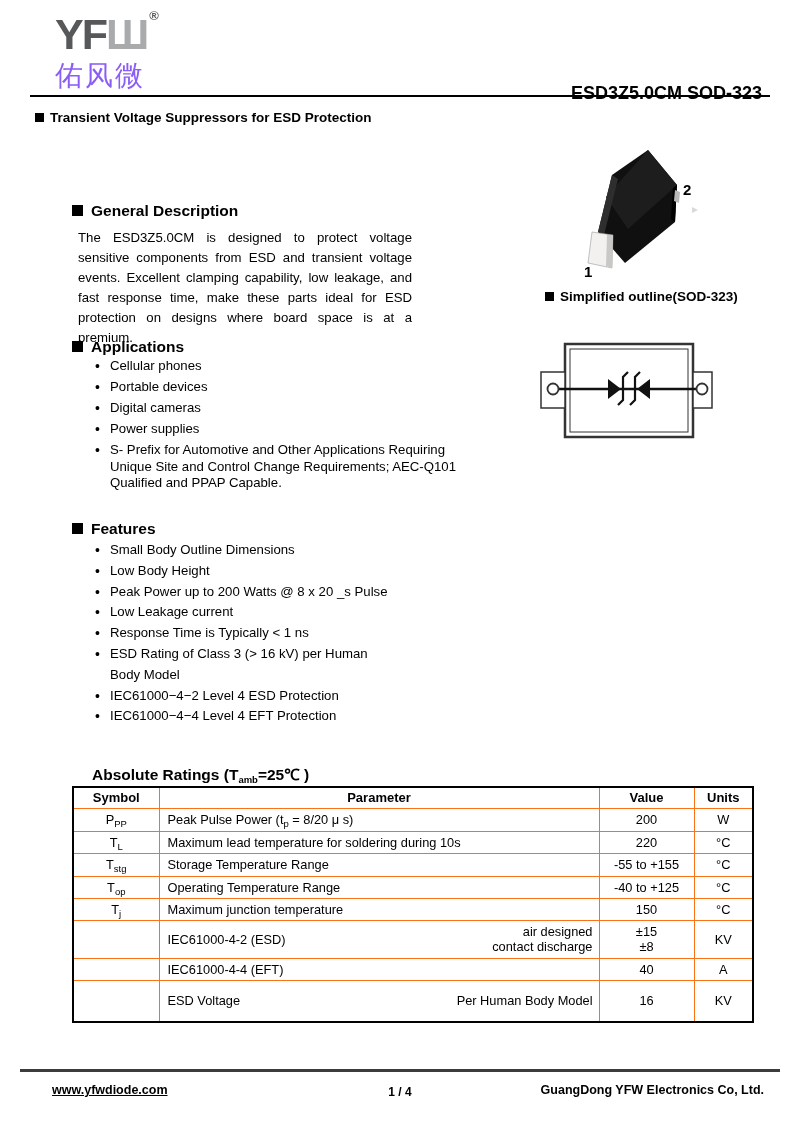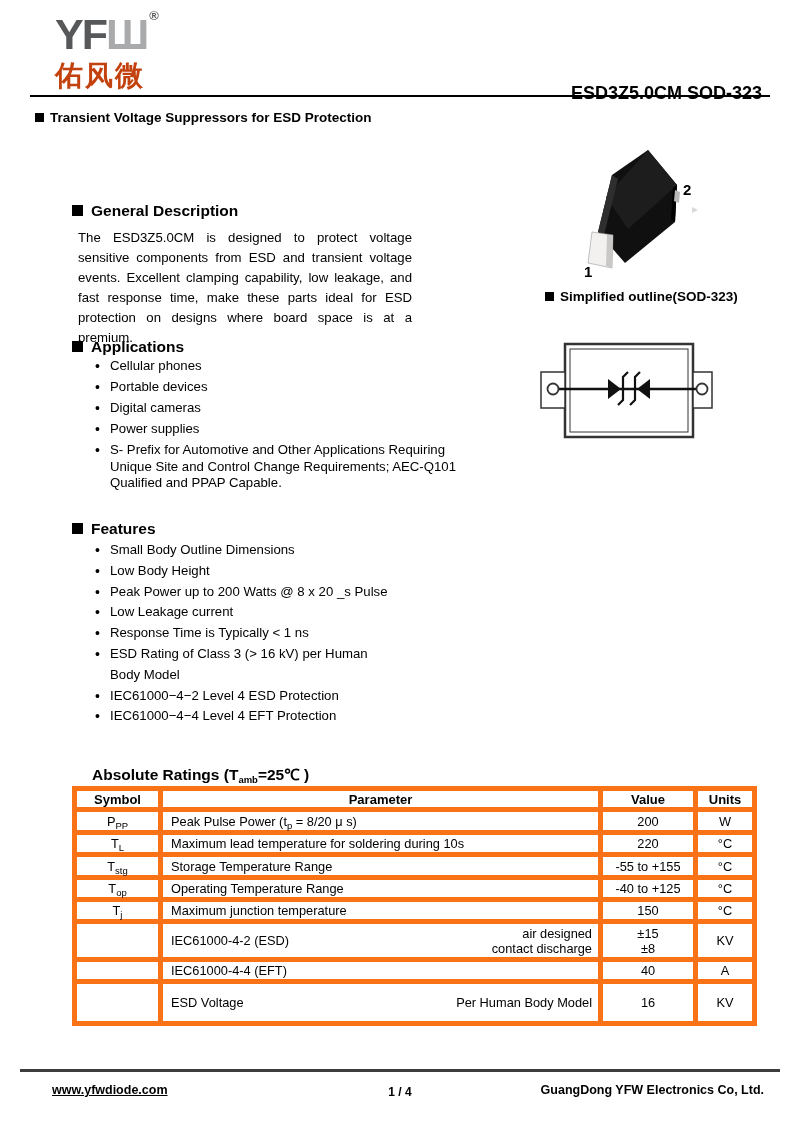--- a/index.html
+++ b/index.html
@@ -8,21 +8,21 @@
     position:relative; width:800px; height:1126px; margin:0 auto;
     background:#ffffff; font-family:"Liberation Sans", sans-serif; color:#000;
     overflow:hidden;
   }
   
   .logo { position:absolute; left:55px; top:10px; }
   .logo-en { font-size:43px; font-weight:bold; line-height:40px; letter-spacing:-2px; }
   .logo-en .dk { color:#57585a; }
   .logo-en .lt { color:#a8aaac; }
   .logo-en .reg { font-size:13px; color:#57585a; vertical-align:super; position:relative; top:-14px; left:2px; letter-spacing:0; }
-  .logo-cn { font-size:28px; font-weight:bold; color:#c2410c; letter-spacing:2px; margin-top:3px; font-family:"DejaVu Sans","Liberation Sans",sans-serif; }
+  .logo-cn { font-size:28px; font-weight:normal; color:#8b5cf6; letter-spacing:2px; margin-top:3px; font-family:"DejaVu Sans","Liberation Sans",sans-serif; }
   
   .part-number { position:absolute; right:38px; top:83px; font-size:18px; font-weight:bold; letter-spacing:0; }
   .rule-top { position:absolute; left:30px; top:95px; width:740px; height:2px; background:#000; }
   .banner { position:absolute; left:35px; top:110px; font-size:13.5px; font-weight:bold; }
   .sq { display:inline-block; width:9px; height:9px; background:#000; margin-right:6px; }
   .sq-lg { display:inline-block; width:11px; height:11px; background:#000; margin-right:8px; }
   
   .section-title { font-size:15.5px; font-weight:bold; }
   .sec-gd { position:absolute; left:72px; top:202px; width:348px; }
   .gd-body { margin-top:8px; padding-left:6px; width:340px; font-size:13.2px; line-height:20px; text-align:justify; }
@@ -35,21 +35,21 @@
   .sec-feat li { line-height:20.8px; width:300px; }
   
   .pkg-figure { position:absolute; left:580px; top:135px; width:140px; height:150px; }
   .pkg-label { font-weight:bold; font-size:15px; }
   .outline-caption { position:absolute; left:545px; top:289px; font-size:13.5px; font-weight:bold; }
   .schematic { position:absolute; left:535px; top:335px; width:250px; height:115px; }
   
   .ratings-title { position:absolute; left:92px; top:763px; font-size:15.5px; font-weight:bold; }
   .subsc { font-size:9.5px; position:relative; top:3px; }
   table.ratings { position:absolute; left:72px; top:786px; width:680px; border-collapse:collapse; table-layout:fixed; border:2px solid #000; }
-  table.ratings th, table.ratings td { border:5px solid #f97316; font-size:12.8px; vertical-align:middle;margin-top:47px; }
+  table.ratings th, table.ratings td { border:1px solid #f97316; font-size:12.8px; vertical-align:middle;margin-top:47px; }
   table.ratings th { font-weight:bold; font-size:13px; text-align:center; height:21px; }
   td.c-sym { text-align:center; font-size:13px; }
   td.c-par { text-align:left; padding-left:8px; }
   td.c-val, td.c-uni { text-align:center; }
   tr.r-std { height:22px; }
   tr.r-first { height:23px;padding-left:8px; }
   tr.r-iec { height:38px; }
   tr.r-esd { height:42px; }
   .split { display:flex; justify-content:space-between; align-items:center; padding-right:6px; }
   .two-line { text-align:right; line-height:15px; }

